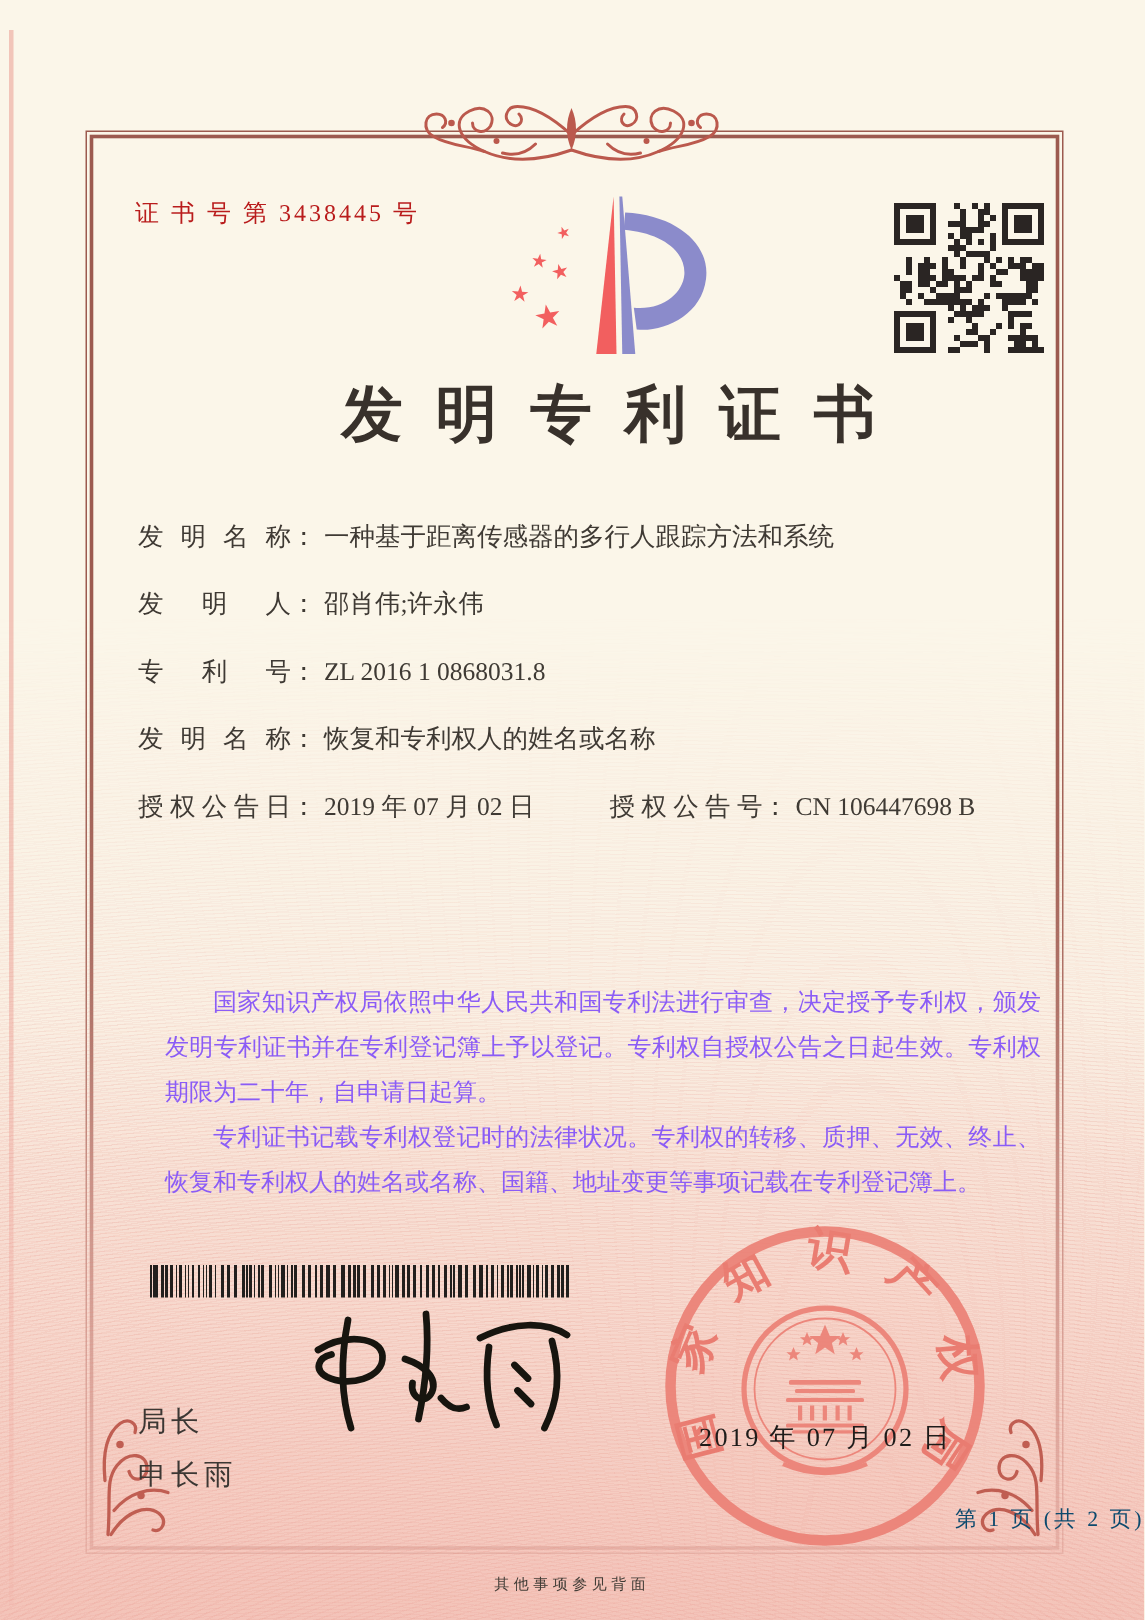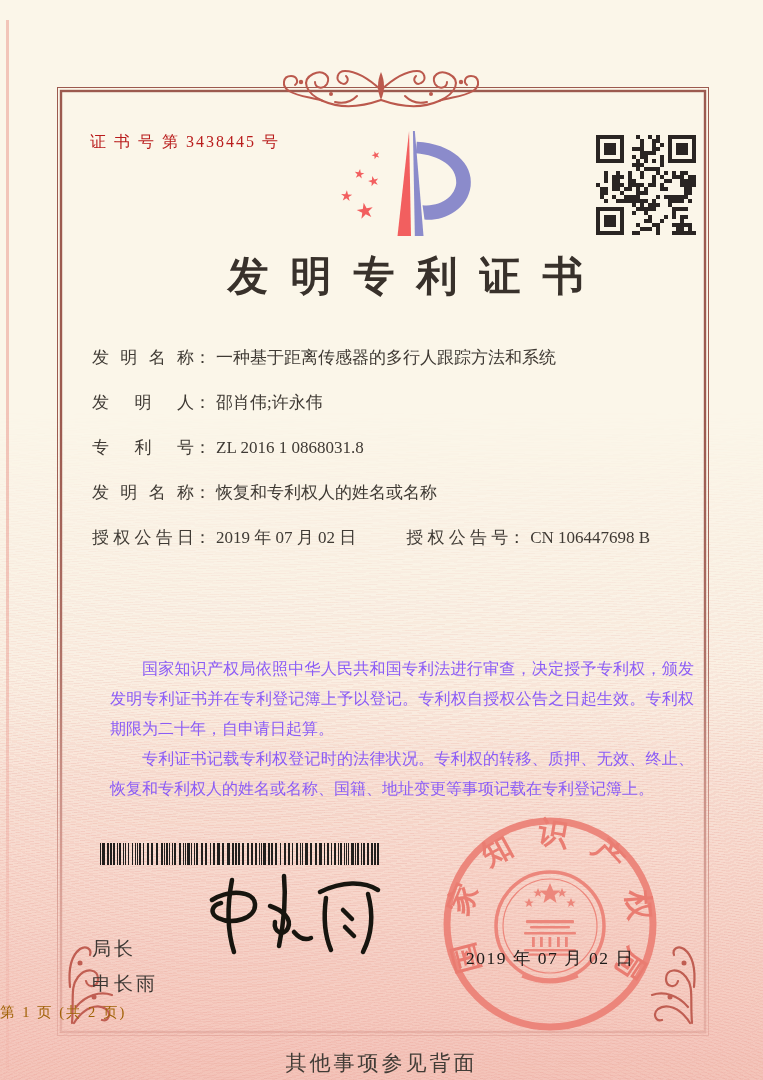--- a/index.html
+++ b/index.html
@@ -37,22 +37,22 @@
   .fcolon{vertical-align:top;}
   .fval{display:inline-block;vertical-align:top;max-width:455px;padding-left:5px;}
   .auth-right{display:inline-block;margin-left:50px;}
   .paras{position:absolute;left:92px;top:654px;width:584px;font-size:16px;line-height:30px;text-align:justify;color:#8b5cf6;margin-left:18px;}
   .paras p{margin:0;text-indent:2em;}
   .barcode{position:absolute;left:100px;top:843px;width:283px;height:22px;}
   .signer{position:absolute;left:92px;top:891px;font-size:19px;line-height:35px;letter-spacing:3px;color:#3c3733;font-family:"Liberation Sans","DejaVu Sans",sans-serif;margin-top:40px;}
   .signature{position:absolute;left:196px;top:866px;width:200px;height:94px;}
   .seal{position:absolute;left:440px;top:814px;width:220px;height:220px;opacity:.92;}
   .seal-date{position:absolute;left:466px;top:946px;font-size:17.5px;letter-spacing:1.5px;color:#1e1c1a;z-index:3;}
-  .pageno{position:absolute;left:0;top:1003px;width:100%;text-align:left;font-size:14.5px;letter-spacing:2px;color:#a16207;}
-  .backnote{position:absolute;left:0;top:1049px;width:100%;text-align:center;font-size:21px;letter-spacing:3px;color:#413c36;}
+  .pageno{position:absolute;left:0;top:1003px;width:100%;text-align:right;font-size:14.5px;letter-spacing:2px;color:#0c4a6e;}
+  .backnote{position:absolute;left:0;top:1049px;width:100%;text-align:center;font-size:10px;letter-spacing:3px;color:#413c36;}
   .ornament-top{position:absolute;left:261px;top:60px;width:240px;height:54px;z-index:2;}
   .ornament-bl{position:absolute;left:64px;top:903px;width:80px;height:122px;z-index:1;}
   .ornament-br{position:absolute;left:620px;top:903px;width:80px;height:122px;z-index:1;transform:scaleX(-1);}
 </style>
 </head>
 <body>
 
 <div class="scan-edge"></div>
 
 <svg class="frame-svg" width="763" height="1080" viewBox="0 0 763 1080">

